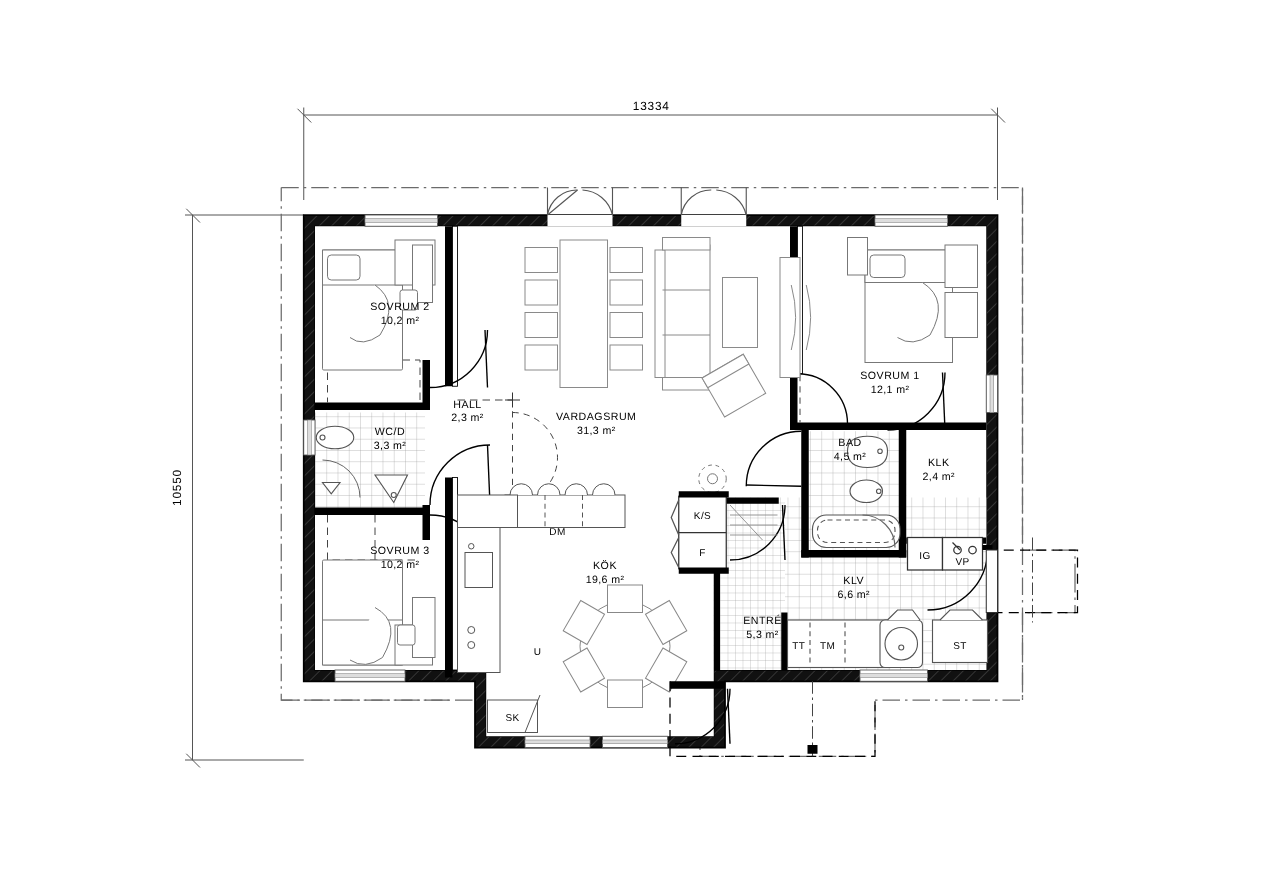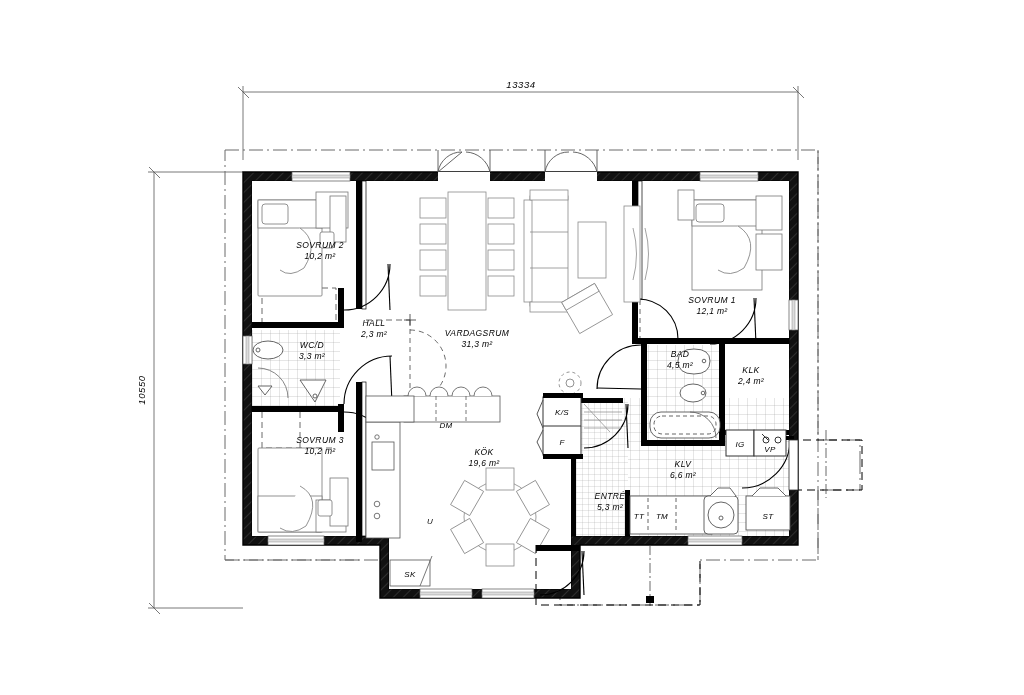--- a/index.html
+++ b/index.html
@@ -1,19 +1,19 @@
 <!DOCTYPE html>
 <html><head>
 <meta charset="utf-8">
 <title>Floor Plan</title>
 <style>
   html,body{margin:0;padding:0;background:#ffffff;}
   body{width:1024px;height:695px;overflow:hidden;
        font-family:"Liberation Sans","DejaVu Sans",sans-serif;color:#000;}
-  #stage{position:relative;width:824px;height:695px;background:#fff;font-style:italic;}
+  #stage{position:relative;width:824px;height:695px;background:#fff;}
   svg{display:block;}
   .rlabel{font-size:8.5px;letter-spacing:.4px;text-anchor:middle;fill:#000;}
   .rarea{font-size:8.5px;letter-spacing:.3px;text-anchor:middle;fill:#000;}
   .slabel{font-size:8px;letter-spacing:.3px;text-anchor:middle;fill:#000;}
   .dimtxt{font-size:9.5px;letter-spacing:.6px;text-anchor:middle;fill:#000;}
 </style>
 </head>
 <body>
 
 <div id="stage">

